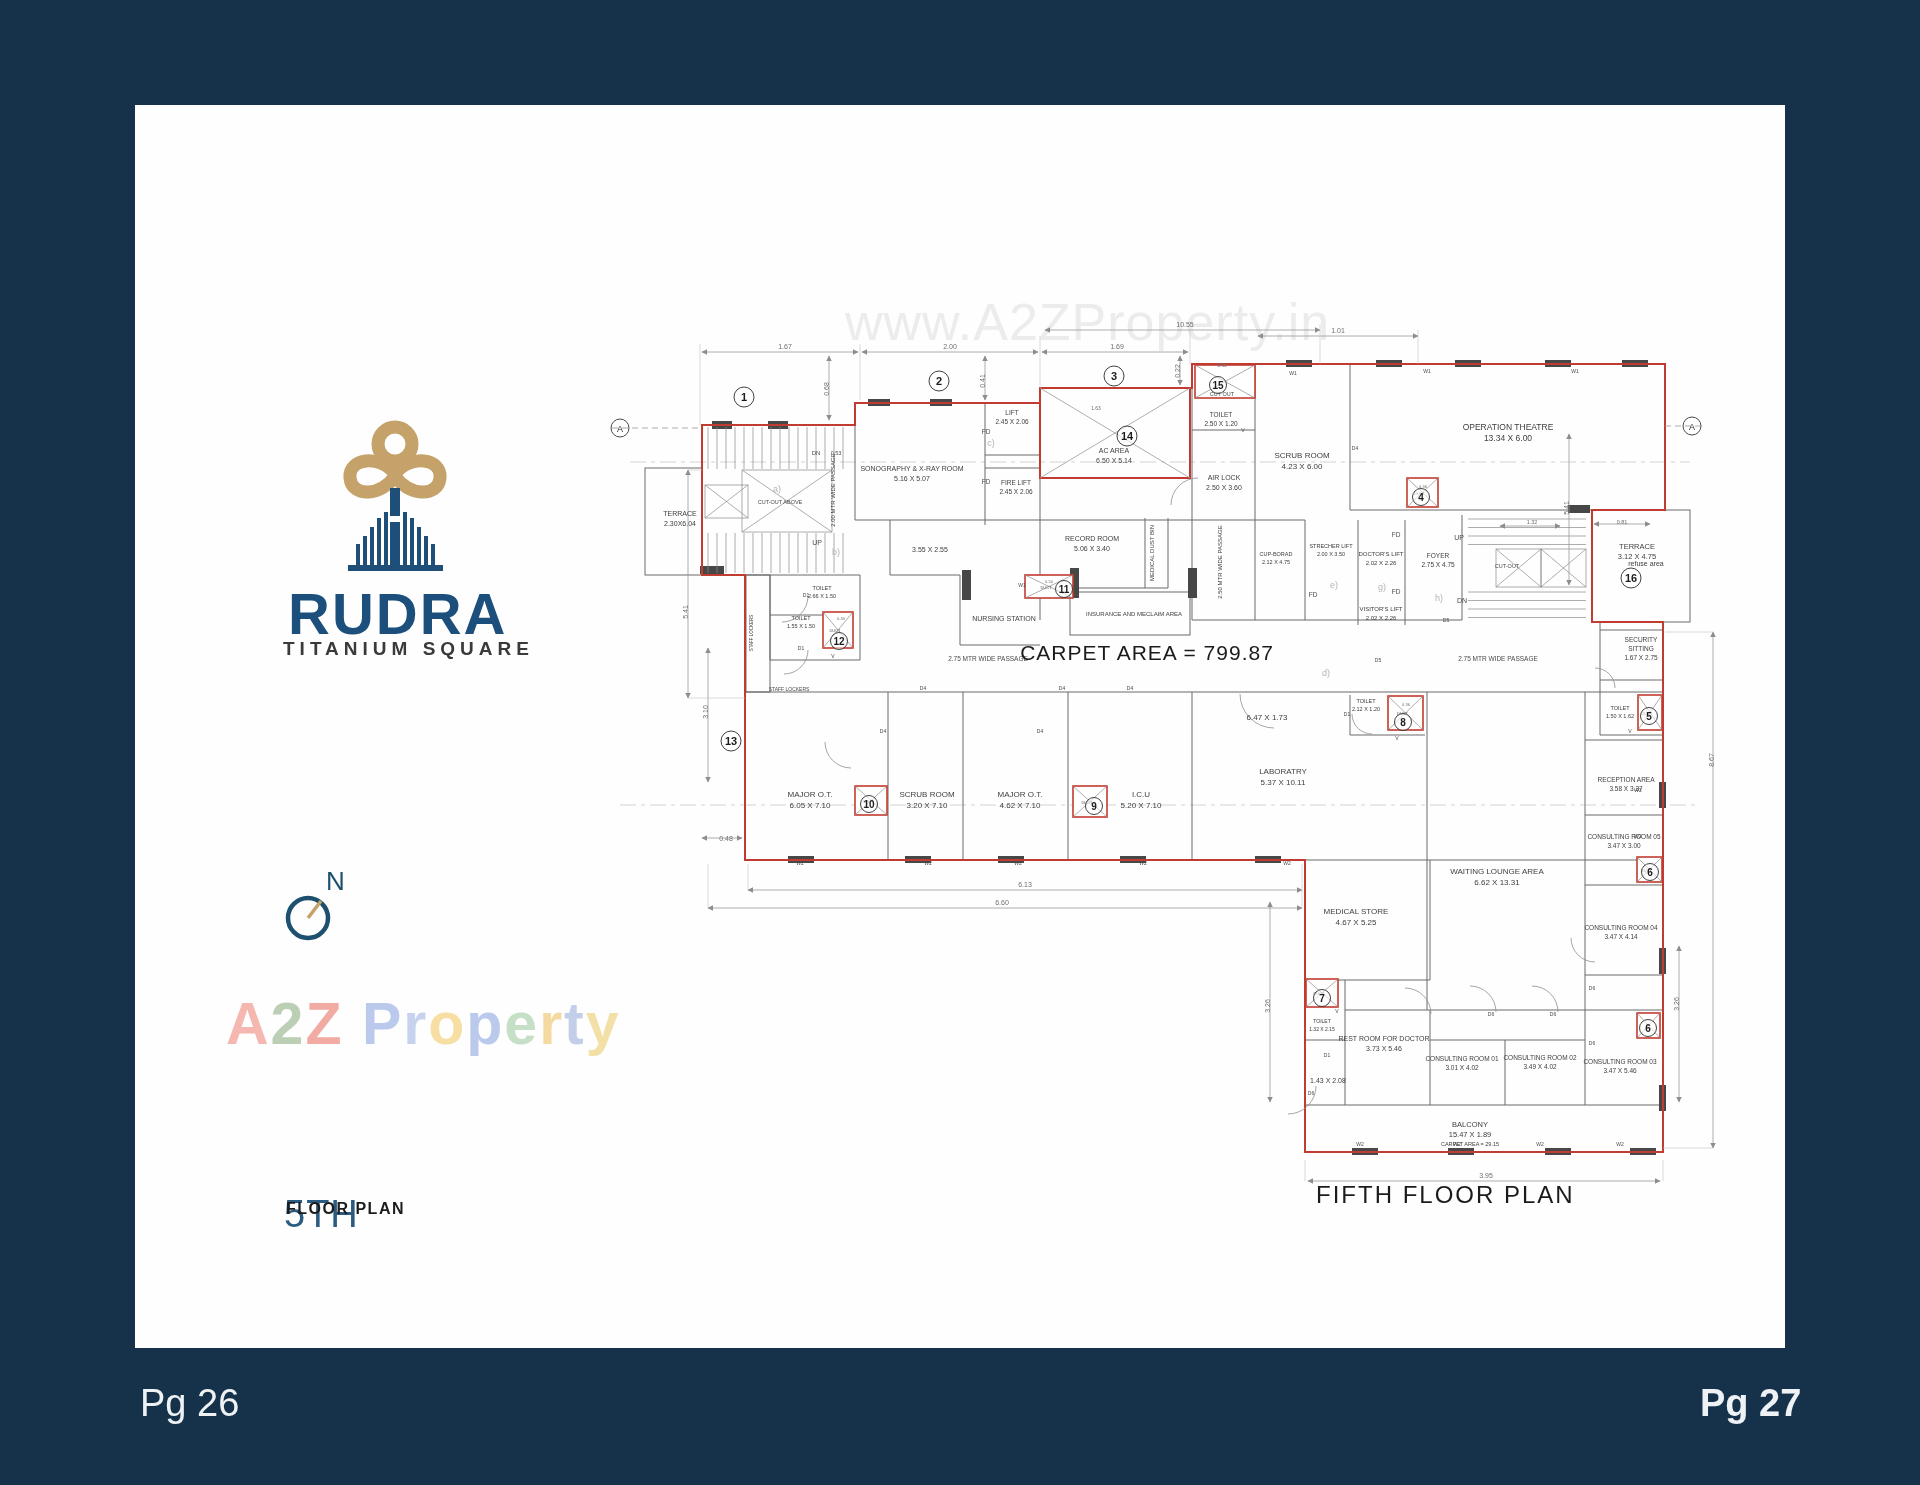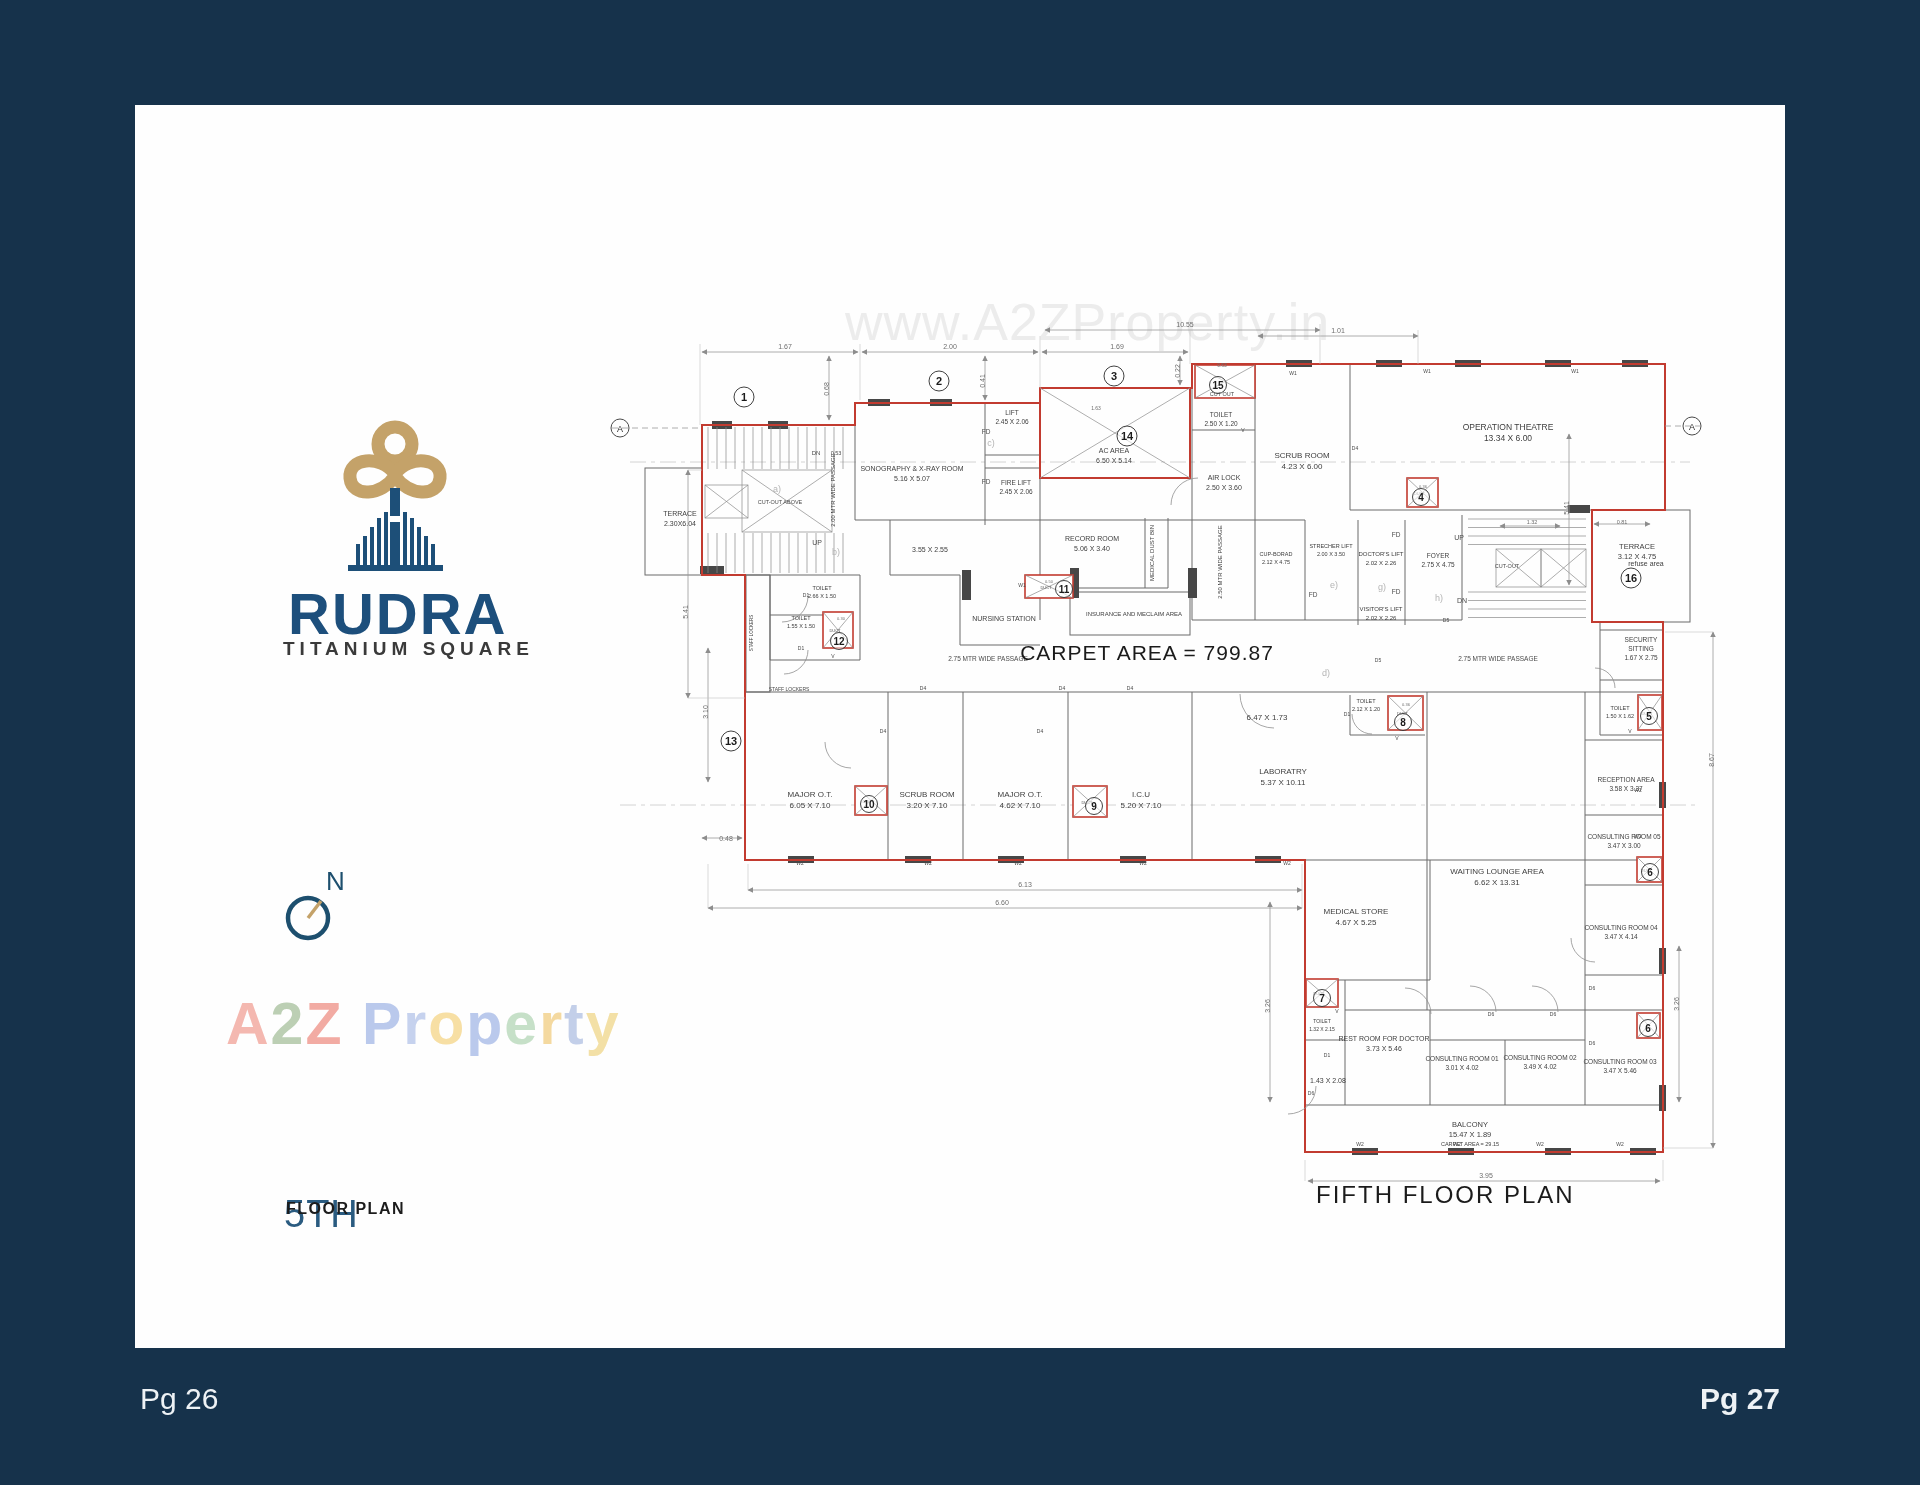--- a/index.html
+++ b/index.html
@@ -29,21 +29,21 @@
     letter-spacing:2px;white-space:nowrap;text-align:right;
   }
   .floor-label{
     position:absolute;left:284px;top:1156px;font-size:38px;color:#2a5b80;letter-spacing:1px;margin-top:37px;
   }
   .floor-sublabel{
     position:absolute;left:286px;top:1200px;font-size:16px;font-weight:bold;
     letter-spacing:1.5px;color:#1c1c1c;
   }
   .pg{
-    position:absolute;top:1382px;font-size:30px;color:#eef2f5;
+    position:absolute;top:1382px;font-size:38px;color:#eef2f5;
   }
   .pg-left{left:140px;}
   .pg-right{left:1700px;font-weight:bold;}
   svg text{font-family:"Liberation Sans",sans-serif;}
 </style>
 </head>
 <body>
 
 <div class="page"></div>
 

